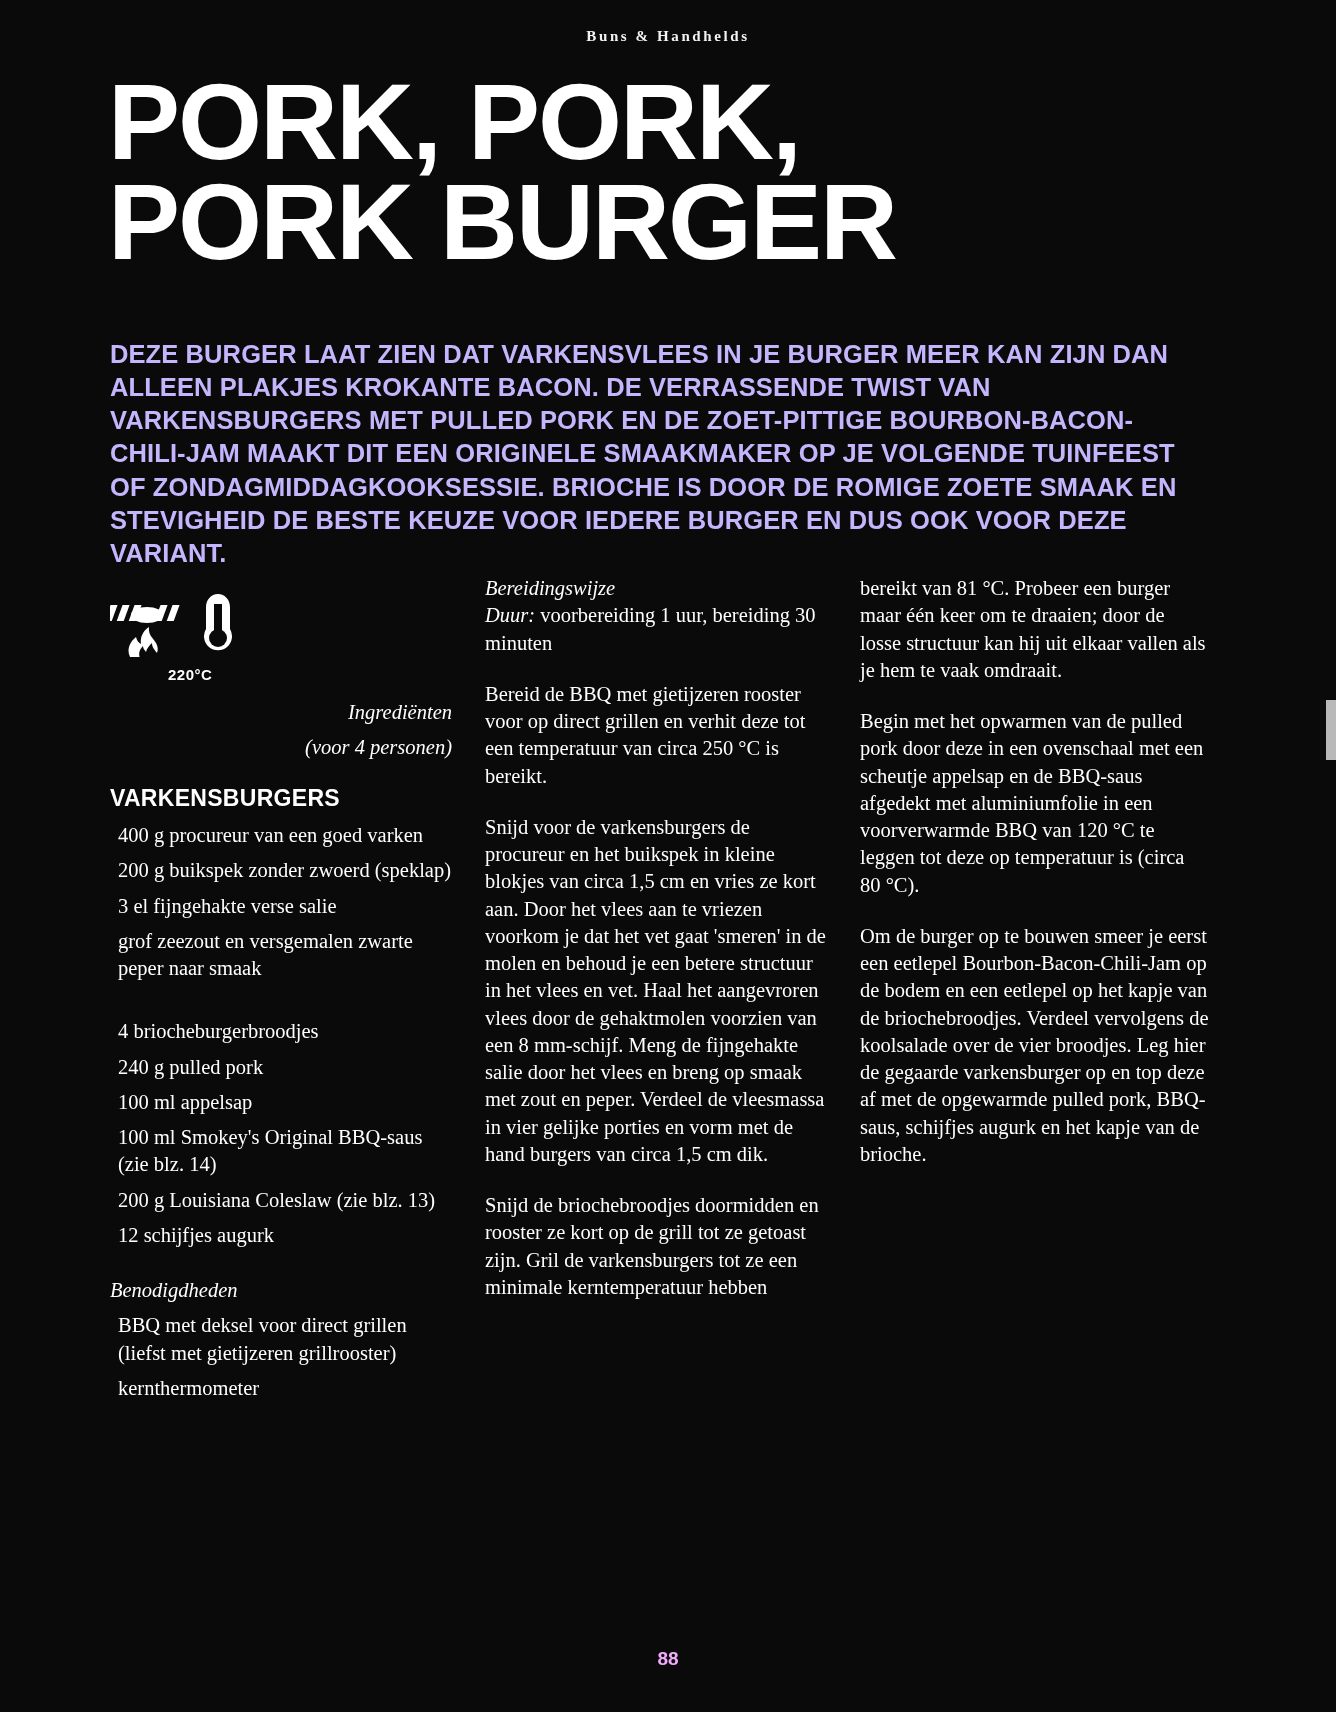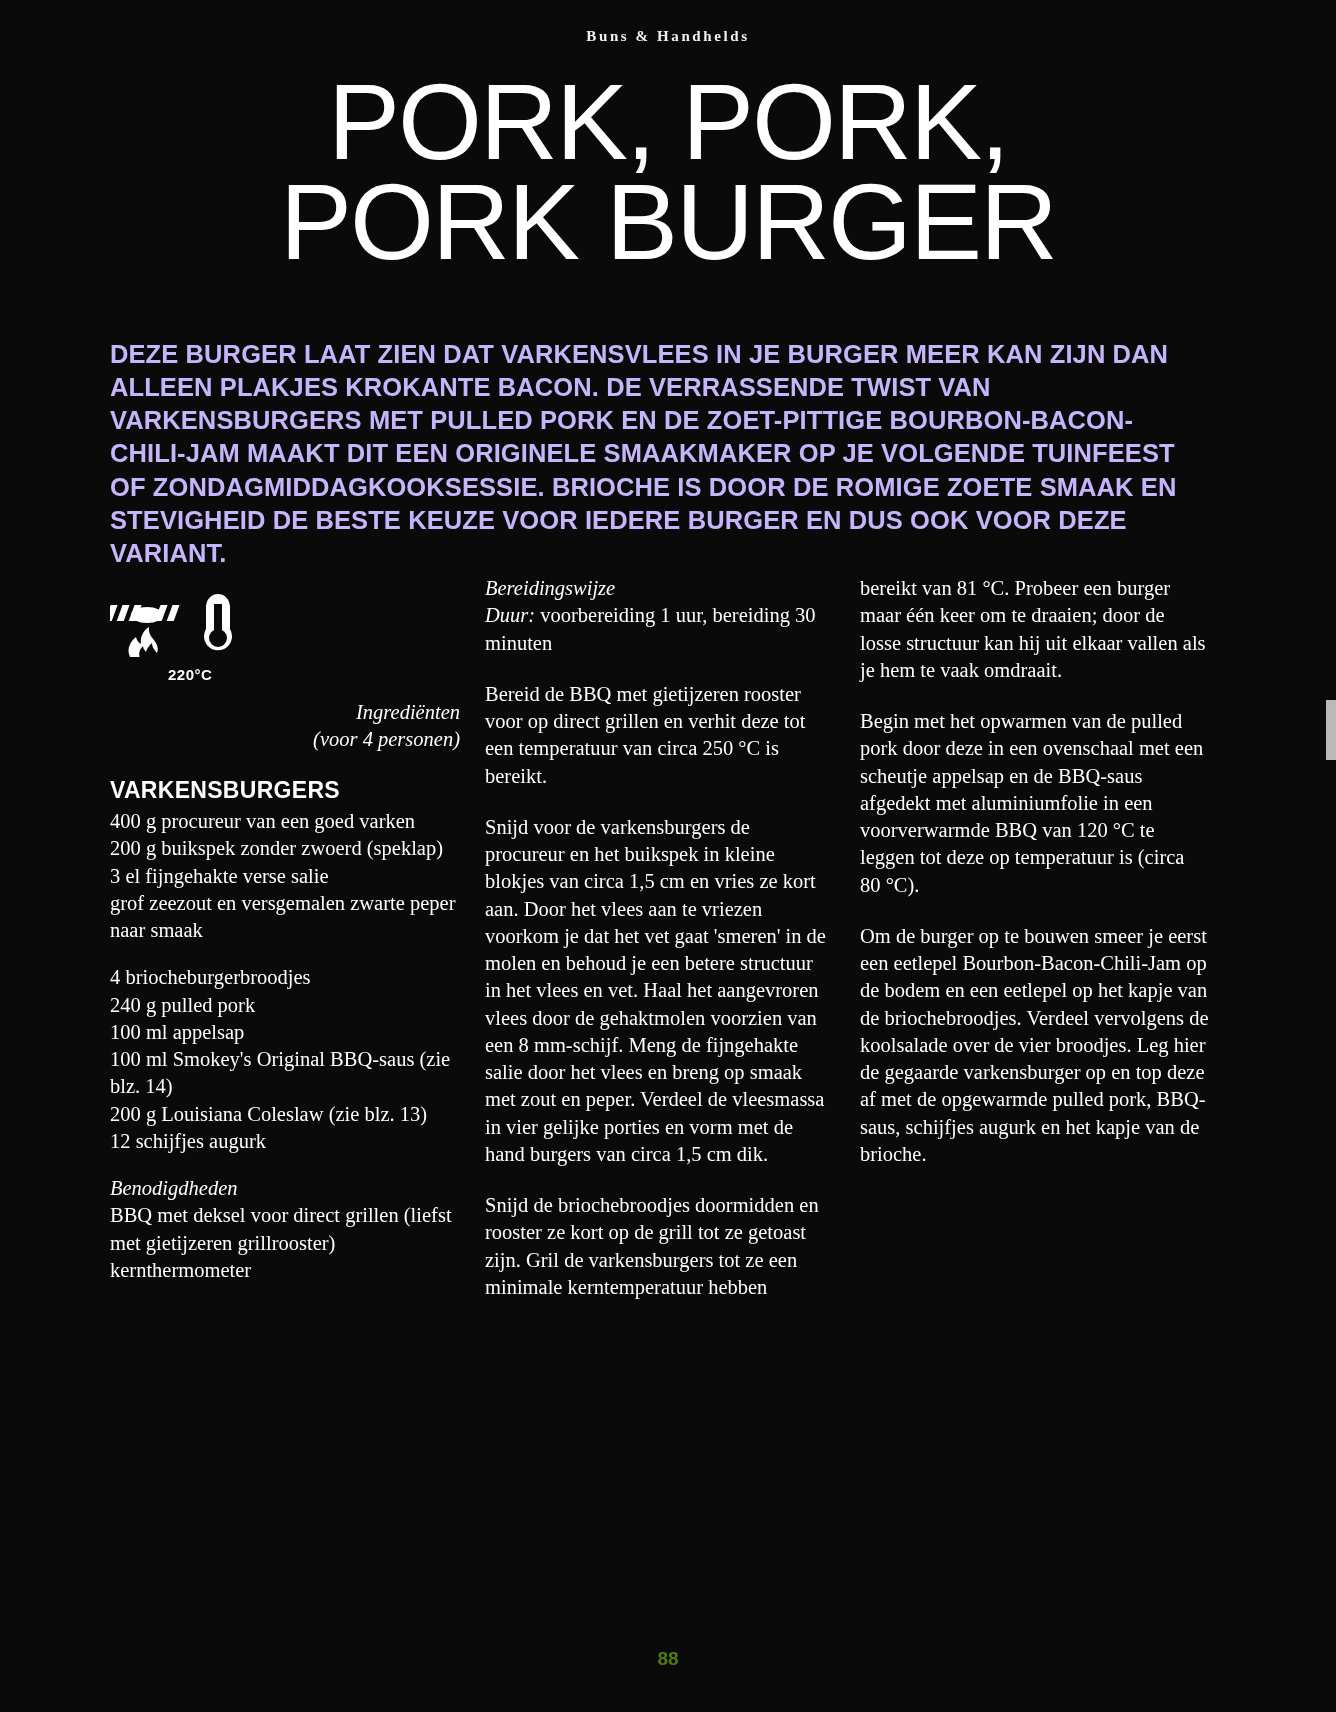--- a/index.html
+++ b/index.html
@@ -45,23 +45,22 @@
     letter-spacing: 2.6px;
     font-weight: bold;
     color: #f2f2f2;
   }
 
   .title {
     position: absolute;
     top: 72px;
     left: 108px;
     width: 1120px;
-    text-align: center;
-    font-family: "Liberation Sans", sans-serif;
-    font-weight: normal;
+    font-family: "Liberation Sans", sans-serif;
+    font-weight: bold;
     font-size: 108px;
     line-height: 0.93;
     letter-spacing: -2px;
     color: #ffffff;
     text-transform: uppercase;
   }
   .title .l1 { display:block; }
   .title .l2 { display:block; }
 
   .intro {
@@ -121,42 +120,42 @@
   }
   .subhead {
     font-family: "Liberation Sans", sans-serif;
     font-weight: bold;
     font-size: 23px;
     letter-spacing: 0.3px;
     margin: 18px 0 2px 0;
     text-transform: uppercase;
   }
   .lines p {
-    margin: 0;
+    margin: 8px;
   }
   .gap {
     height: 20px;
   }
   .para {
     margin: 0 0 24px 0;
   }
   .label-ital {
     font-style: italic;
     margin: 0;
   }
   .page-num {
     position: absolute;
     bottom: 42px;
     left: 0;
     width: 1336px;
     text-align: center;
     font-family: "Liberation Sans", sans-serif;
     font-weight: bold;
     font-size: 19px;
-    color: #4d7c0f;
+    color: #f0abfc;
   }
 </style>
 </head>
 <body>
 
 <div class="page">
 
   <div class="edge-light"></div>
 
   <div class="chapter-label">Buns &amp; Handhelds</div>

